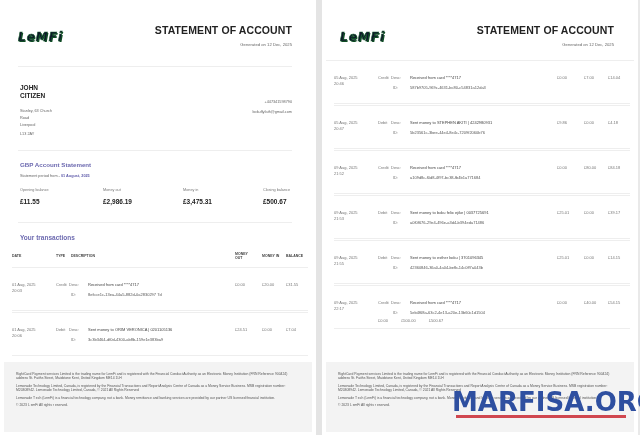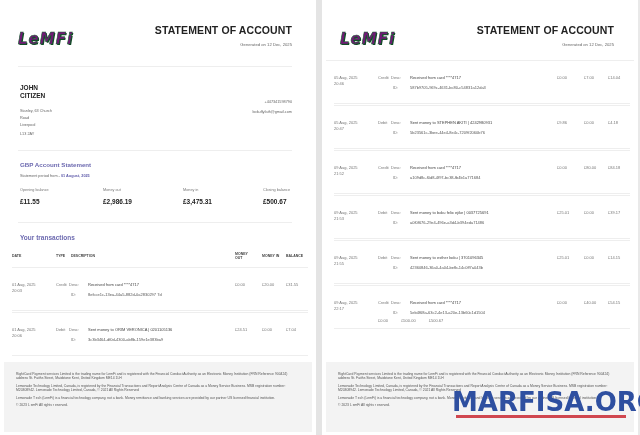--- a/index.html
+++ b/index.html
@@ -3,21 +3,21 @@
 <meta charset="utf-8">
 <style>
   * { box-sizing: border-box; margin: 0; padding: 0; }
   html, body { width: 640px; height: 435px; overflow: hidden; background: #e9e9e9; }
   body { font-family: "Liberation Sans", sans-serif; color: #222; position: relative; }
   .page { position: absolute; top: 0; width: 316px; height: 435px; background: #fff; overflow: hidden; }
   .page.left { left: 0; }
   .page.right { left: 322px; }
   .gap { position: absolute; left: 316px; top: 0; width: 6px; height: 435px; background: #e4e4e4; }
 
-  .logo { position: absolute; left: 18px; top: 30px; font-family: "DejaVu Sans", sans-serif; font-weight: bold; font-size: 15px; letter-spacing: 1px; color: #701a75; -webkit-text-stroke: 0.6px #145a2c; text-shadow: 1px 1px 0 #0f4a23; font-style: italic; }
+  .logo { position: absolute; left: 18px; top: 30px; font-family: "DejaVu Sans", sans-serif; font-weight: bold; font-size: 12px; letter-spacing: 1px; color: #0f172a; -webkit-text-stroke: 0.6px #145a2c; text-shadow: 1px 1px 0 #0f4a23; font-style: italic; }
   .doc-title { position: absolute; right: 24px; top: 24px; font-size: 10.5px; font-weight: bold; color: #222; letter-spacing: 0.1px; }
   .generated { position: absolute; right: 24px; top: 42px; font-size: 4.2px; color: #666; }
   .hr { position: absolute; left: 18px; right: 24px; height: 1px; background: #eee; }
 
   .name { position: absolute; left: 20px; top: 84px; font-size: 6.5px; font-weight: bold; line-height: 8px; color: #222; }
   .addr { position: absolute; left: 20px; top: 108px; font-size: 3.8px; color: #666; line-height: 7px; }
   .contact { position: absolute; right: 24px; top: 97px; font-size: 3.8px; color: #666; text-align: right; line-height: 10px; }
 
   .gbp-title { position: absolute; left: 20px; top: 161px; font-size: 6.2px; font-weight: bold; color: #6d6ab0; }
   .period { position: absolute; left: 20px; top: 174px; font-size: 3.8px; color: #666; }

